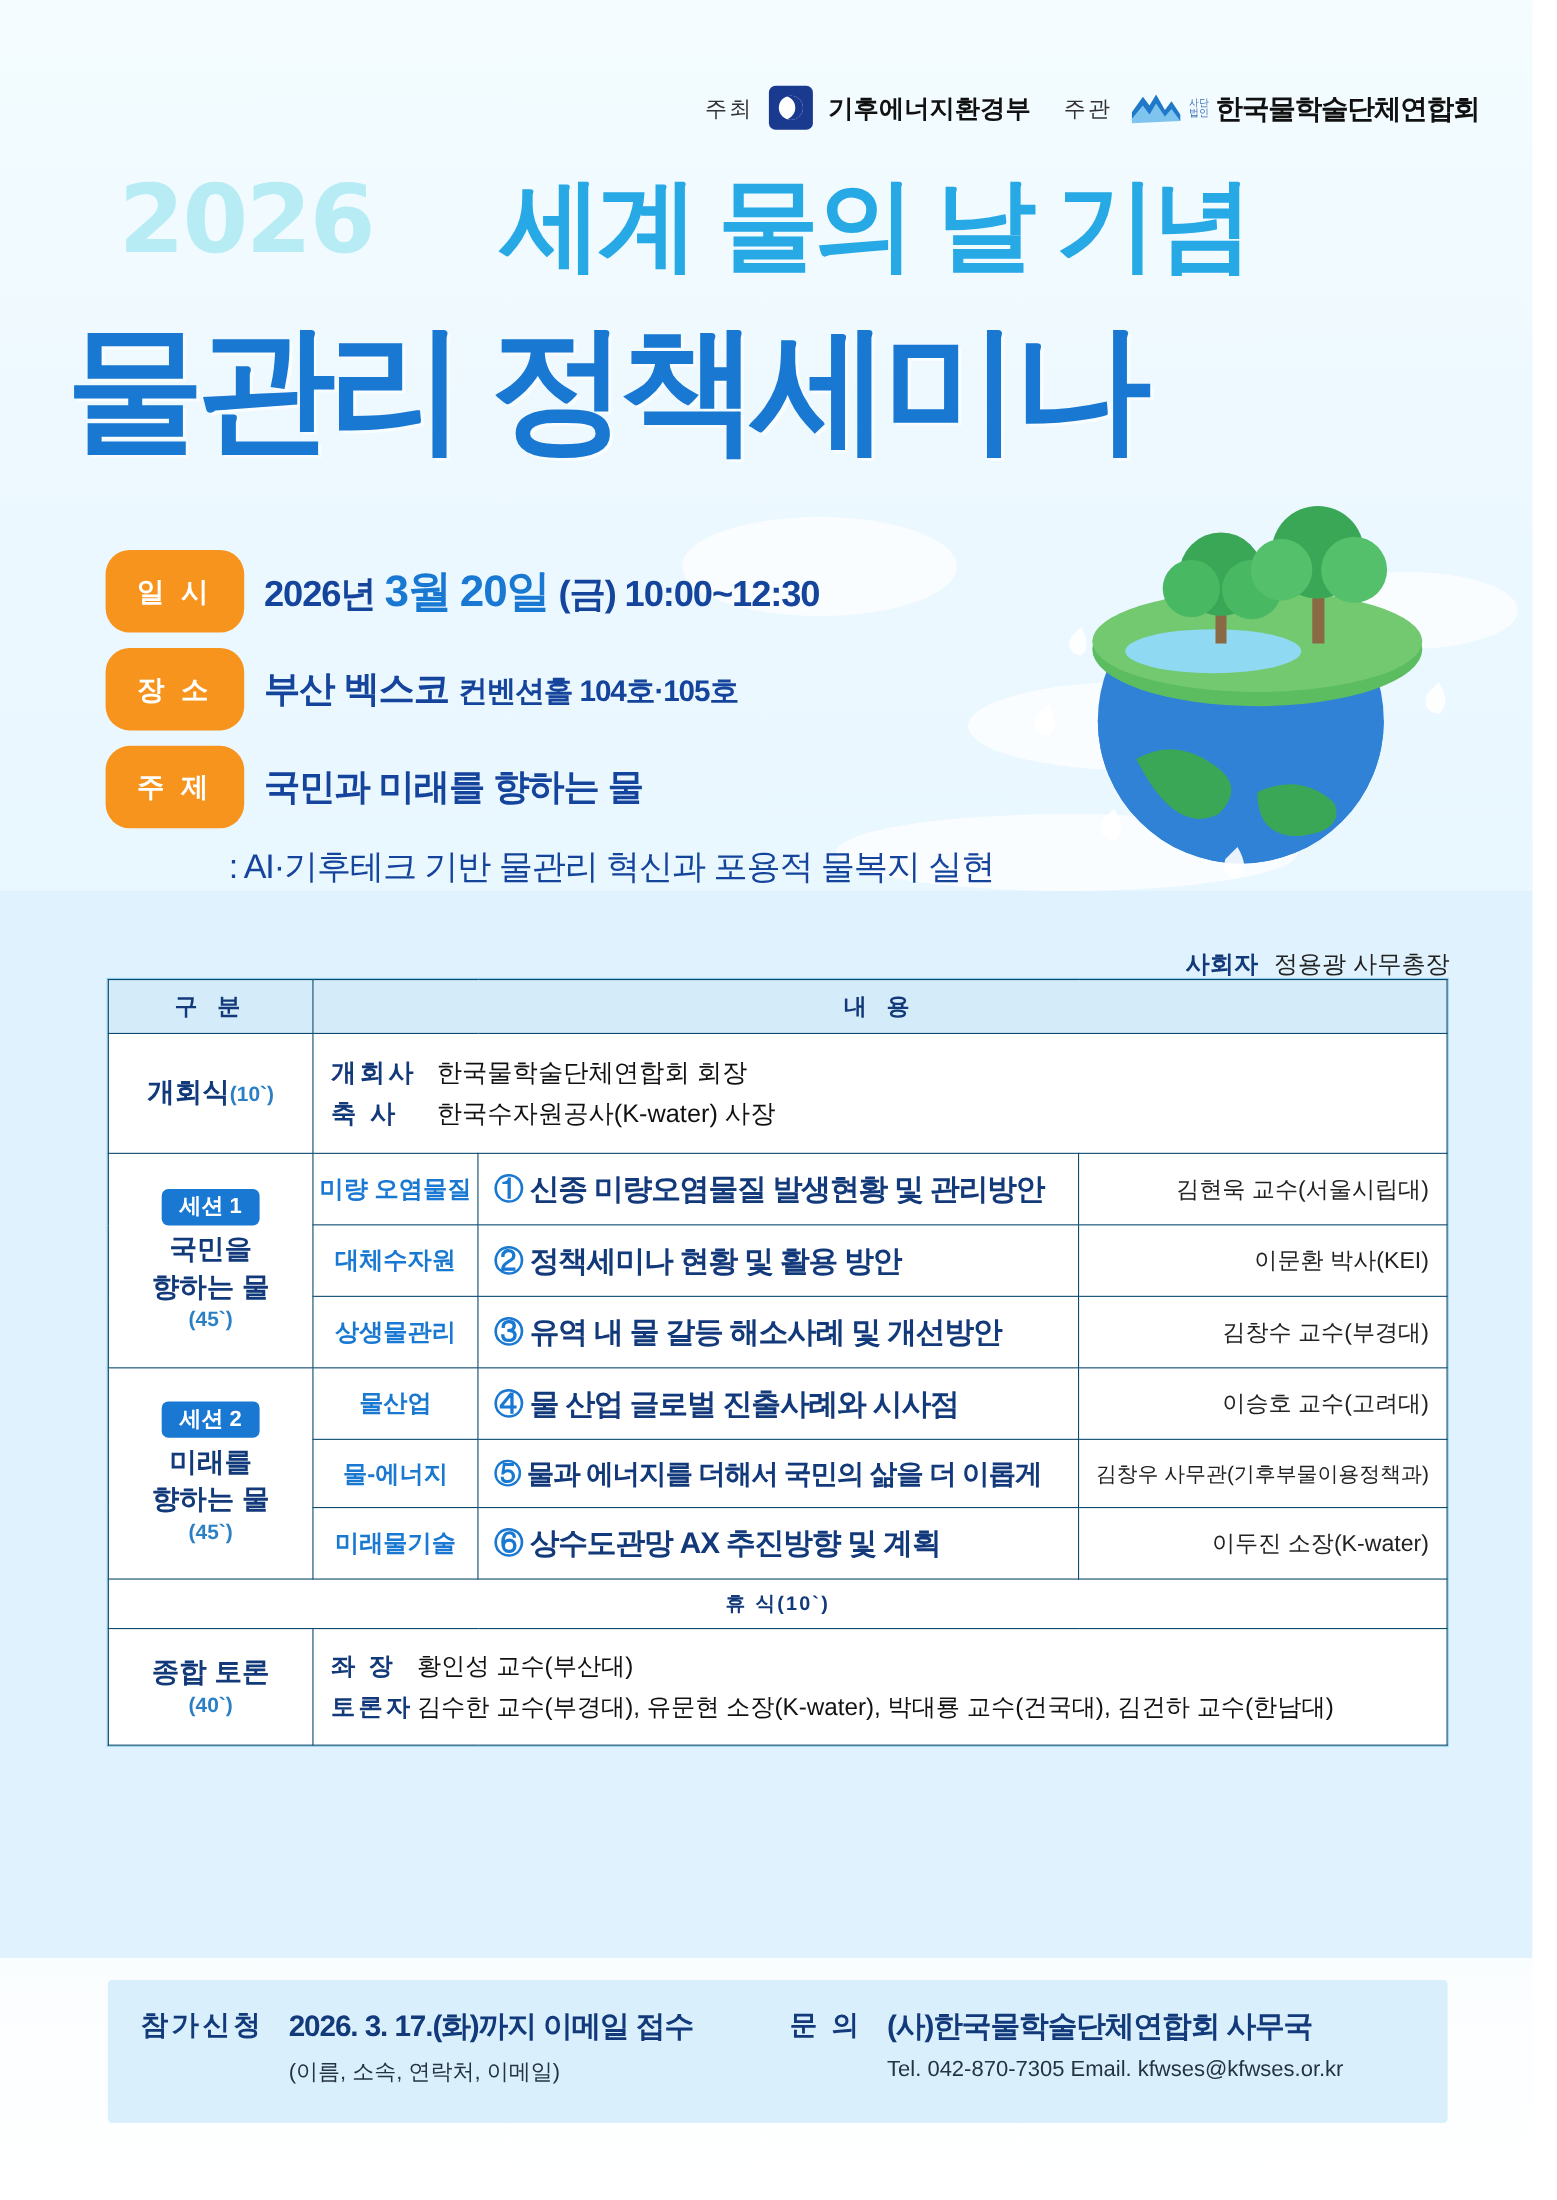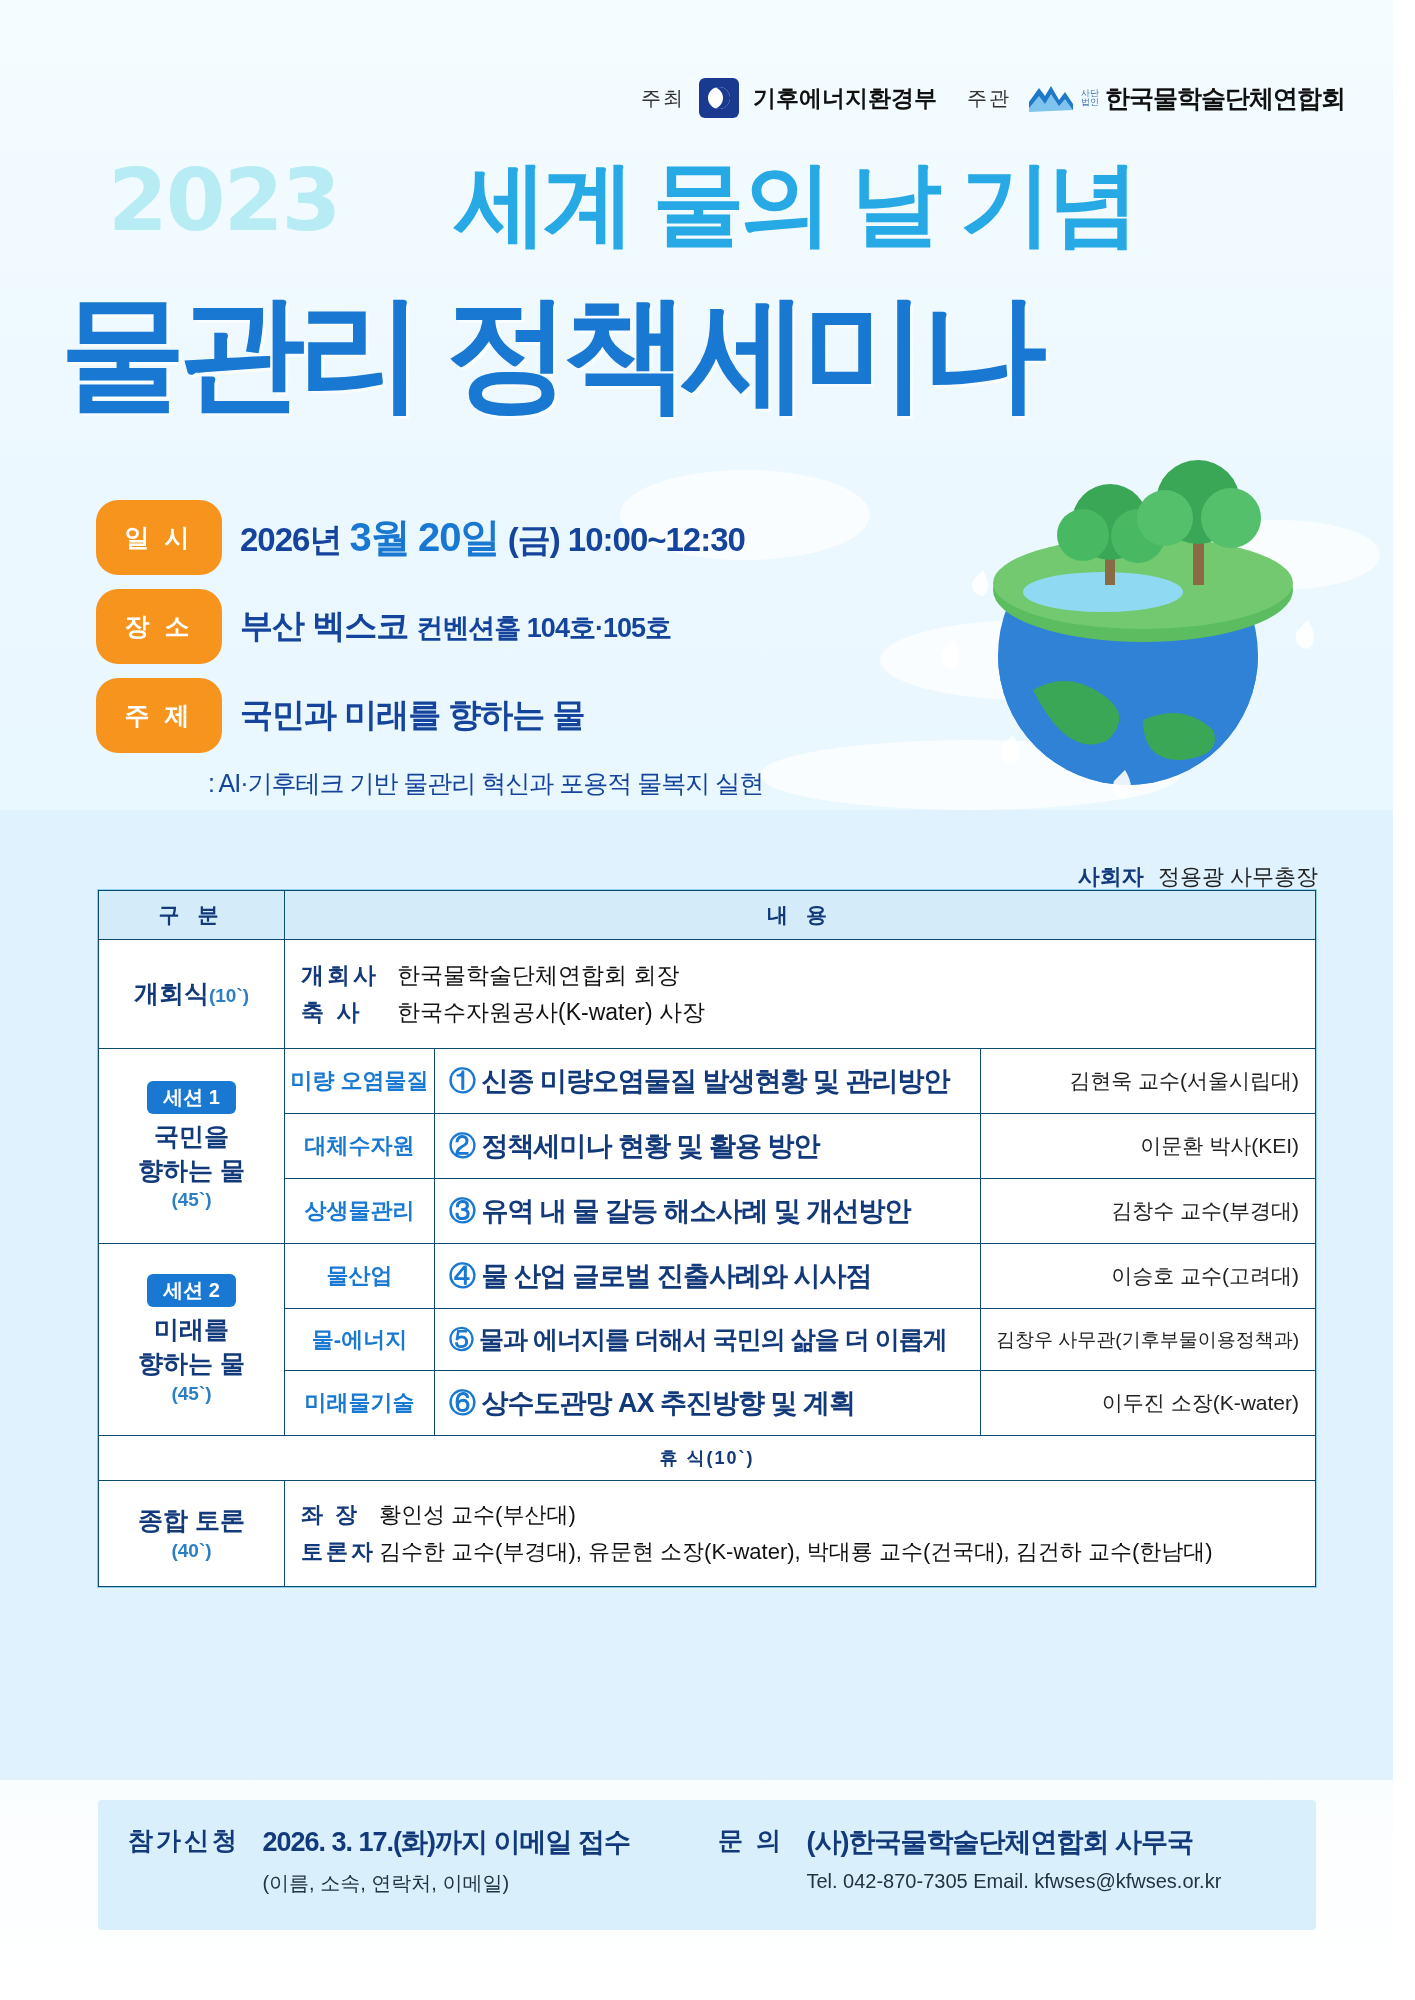--- a/index.html
+++ b/index.html
@@ -65,21 +65,21 @@
   .info-row{display:flex;align-items:center;margin-bottom:14px;}
   .pill{
     background:#f7941d;color:#fff;font-weight:bold;font-size:25px;
     border-radius:22px;padding:21px 20px;margin-right:18px;min-width:86px;
     text-align:center;letter-spacing:4px;
   }
   .info-text{font-size:33px;font-weight:bold;color:#14449b;letter-spacing:-1px;}
   .info-text .big{font-size:40px;color:#1878d2;}
   .info-text .small{font-size:27px;}
   .info-sub{
-    margin-left:112px;margin-top:5px;font-size:25px;color:#14449b;letter-spacing:-1px;
+    margin-left:112px;margin-top:5px;font-size:31px;color:#14449b;letter-spacing:-1px;
   }
   
   .earth-wrap{position:absolute;right:30px;top:440px;width:470px;height:360px;}
   
   .program-band{
     position:absolute;left:0;top:810px;width:1415px;height:970px;
     background:#dff2fd;
   }
   .moderator{
     position:absolute;right:75px;top:862px;font-size:22px;color:#123a7a;margin-left:40px;
@@ -169,21 +169,21 @@
         <svg width="52" height="36" viewBox="0 0 52 36">
           <path d="M4 22 L14 8 L20 16 L26 6 L34 20 L40 12 L48 24 L48 30 L4 30 Z" fill="#1f78c8"></path>
           <path d="M4 28 L14 16 L20 24 L26 14 L34 26 L40 19 L48 30 L4 32 Z" fill="#7fc4ee"></path>
         </svg>
       </span>
       <span class="kfwses-sub">사단<br>법인</span>
       <span class="kfwses-name">한국물학술단체연합회</span>
     </span>
   </div>
 
-  <div class="title-1">2023</div>
+  <div class="title-1">2026</div>
   <div class="title-2">세계 물의 날 기념</div>
   <div class="title-3">물관리 정책세미나</div>
 
   <div class="earth-wrap">
     <svg width="470" height="360" viewBox="0 0 470 360">
 
       <circle cx="235" cy="215" r="130" fill="#2f82d6"></circle>
       <path d="M105 215 a130 130 0 0 0 260 0 z" fill="#2f82d6"></path>
       <path d="M140 250 q35 -20 70 5 q30 20 5 45 q-40 20 -75 -50z" fill="#3aa757"></path>
       <path d="M250 280 q40 -18 70 10 q10 25 -30 30 q-40 2 -40 -40z" fill="#3aa757"></path>

